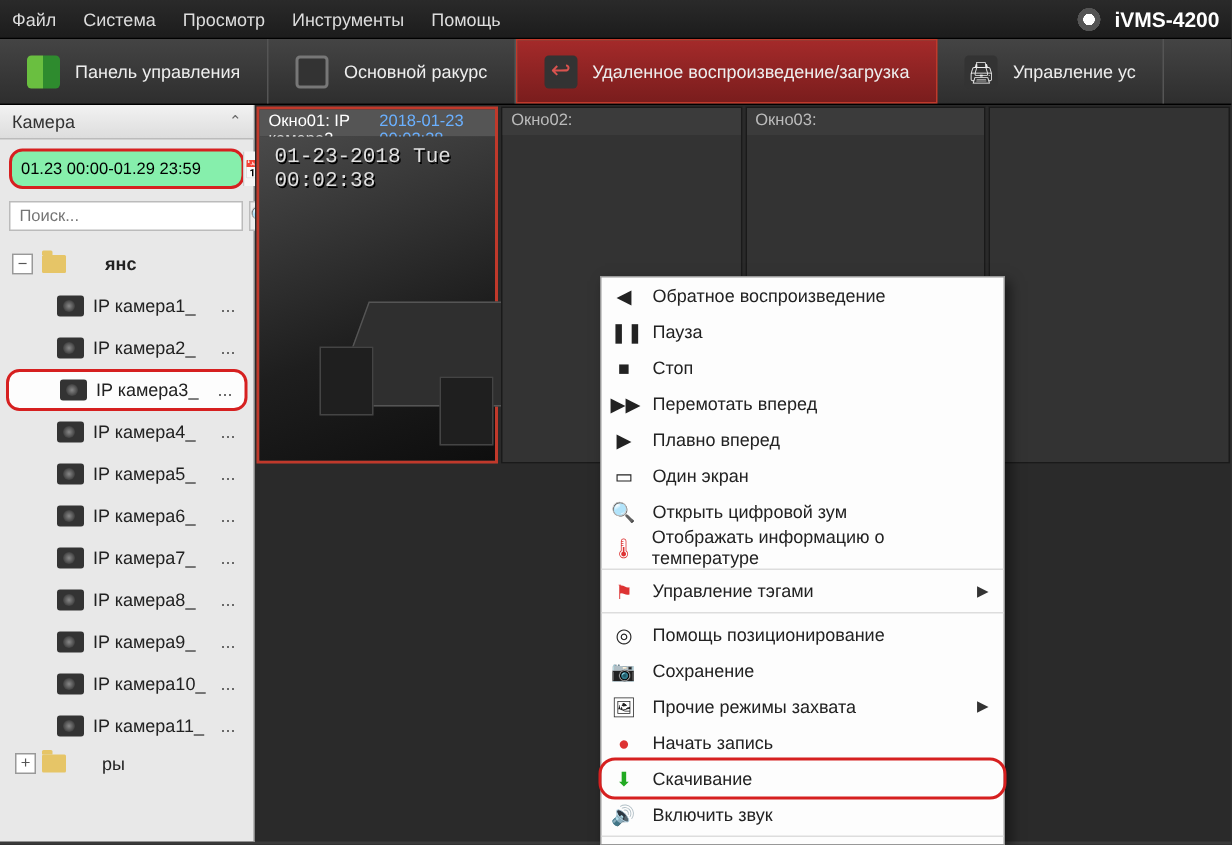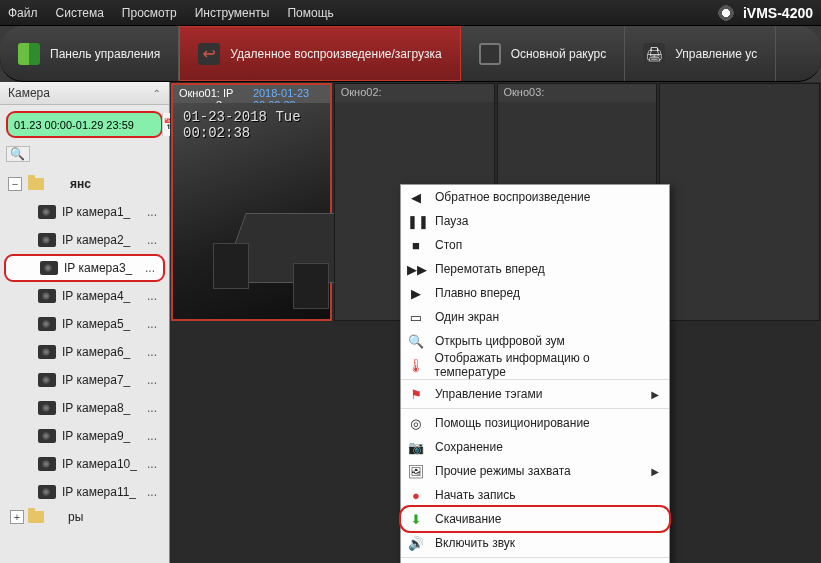--- a/index.html
+++ b/index.html
@@ -5,21 +5,21 @@
   * { box-sizing: border-box; margin: 0; padding: 0; font-family: "Segoe UI", Tahoma, sans-serif; }
   body { width: 821px; height: 563px; background: #3a3a3a; color: #ccc; font-size: 12px; overflow: hidden; position: relative; }
 
   
   .menubar { height: 26px; background: linear-gradient(#2a2a2a,#1c1c1c); display: flex; align-items: center; padding: 0 8px; border-bottom: 1px solid #000; }
   .menubar .menu-item { color: #ddd; margin-right: 18px; cursor: pointer; }
   .app-title { margin-left: auto; display: flex; align-items: center; gap: 8px; color: #fff; font-weight: bold; font-size: 14px; }
   .app-title .logo { width: 18px; height: 18px; background: radial-gradient(circle,#fff 30%,#555 31%,#555 60%,transparent 61%); border-radius: 50%; }
 
   
-  .toolbar { height: 56px; background: linear-gradient(#444,#2e2e2e); display: flex; align-items: stretch; border-bottom: 1px solid #000; border-radius: 23px; }
+  .toolbar { height: 44px; background: linear-gradient(#444,#2e2e2e); display: flex; align-items: stretch; border-bottom: 1px solid #000; }
   .tool-tab { display: flex; align-items: center; gap: 10px; padding: 0 18px; border-right: 1px solid #555; color: #eee; cursor: pointer; }
   .tool-tab.active { background: linear-gradient(#a42a2a,#7a1d1d); border: 1px solid #c0392b; }
   .tool-icon { width: 22px; height: 22px; background: #555; display: inline-block; border-radius: 3px; position: relative; }
   .ic-panel { background: linear-gradient(to right,#6abf40 50%,#2e8b2e 50%); }
   .ic-view { background: #333; border: 2px solid #777; }
   .ic-remote { background: #333; }
   .ic-remote::after { content:"↩"; position:absolute; inset:0; text-align:center; line-height:22px; color:#d9534f; font-size:16px; }
   .ic-config { background:#333; }
   .ic-config::after { content:"🖨"; position:absolute; inset:0; text-align:center; line-height:22px; font-size:14px; }
 
@@ -84,27 +84,27 @@
     <span class="logo"></span>
     <span>iVMS-4200</span>
   </div>
 </div>
 
 <div class="toolbar">
   <div class="tool-tab">
     <span class="tool-icon ic-panel"></span>
     <span>Панель управления</span>
   </div>
+  <div class="tool-tab">
+    <span class="tool-icon ic-view"></span>
+    <span>Основной ракурс</span>
+  </div>
   <div class="tool-tab active">
     <span class="tool-icon ic-remote"></span>
     <span>Удаленное воспроизведение/загрузка</span>
-  </div>
-  <div class="tool-tab">
-    <span class="tool-icon ic-view"></span>
-    <span>Основной ракурс</span>
   </div>
   <div class="tool-tab">
     <span class="tool-icon ic-config"></span>
     <span>Управление ус</span>
   </div>
 </div>
 
 <div class="main">
 
   <div class="sidebar">
@@ -114,20 +114,21 @@
     </div>
     <div class="date-row">
       <div class="date-box">
         <input type="text" value="01.23 00:00-01.29 23:59" style="">
         <div class="cal-btn">
           <span>📅</span>
         </div>
       </div>
     </div>
     <div class="search-row">
+      <input type="text" placeholder="Поиск..." style="">
       <div class="search-btn">
         <span>🔍</span>
       </div>
     </div>
 
     <div class="tree">
       <div class="tree-node">
         <span class="exp-box">−</span>
         <span class="folder-ic"></span>
         <span style="margin-left:20px;font-weight:bold;">янс</span>

